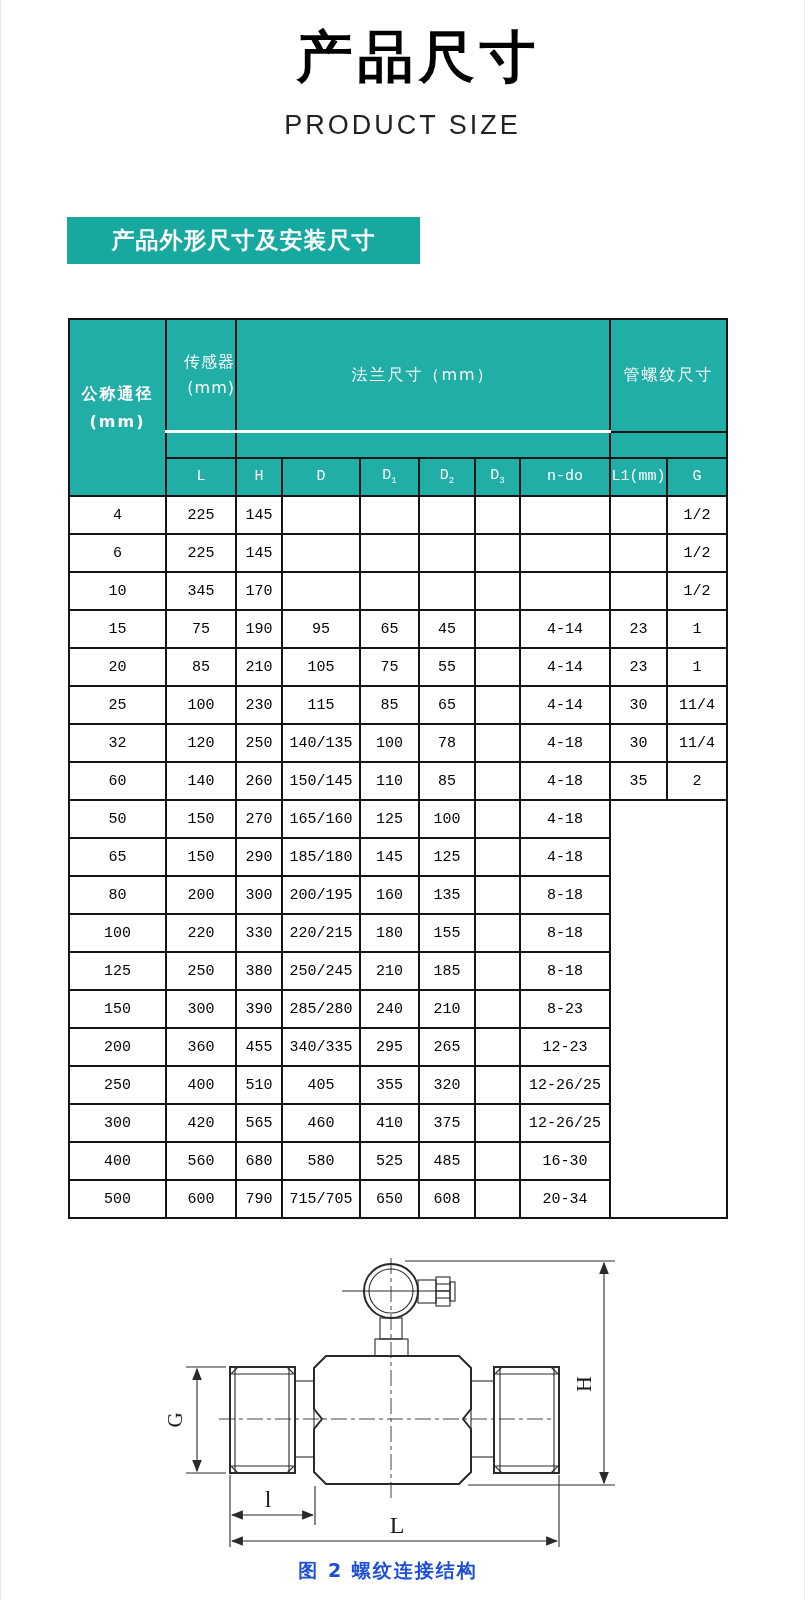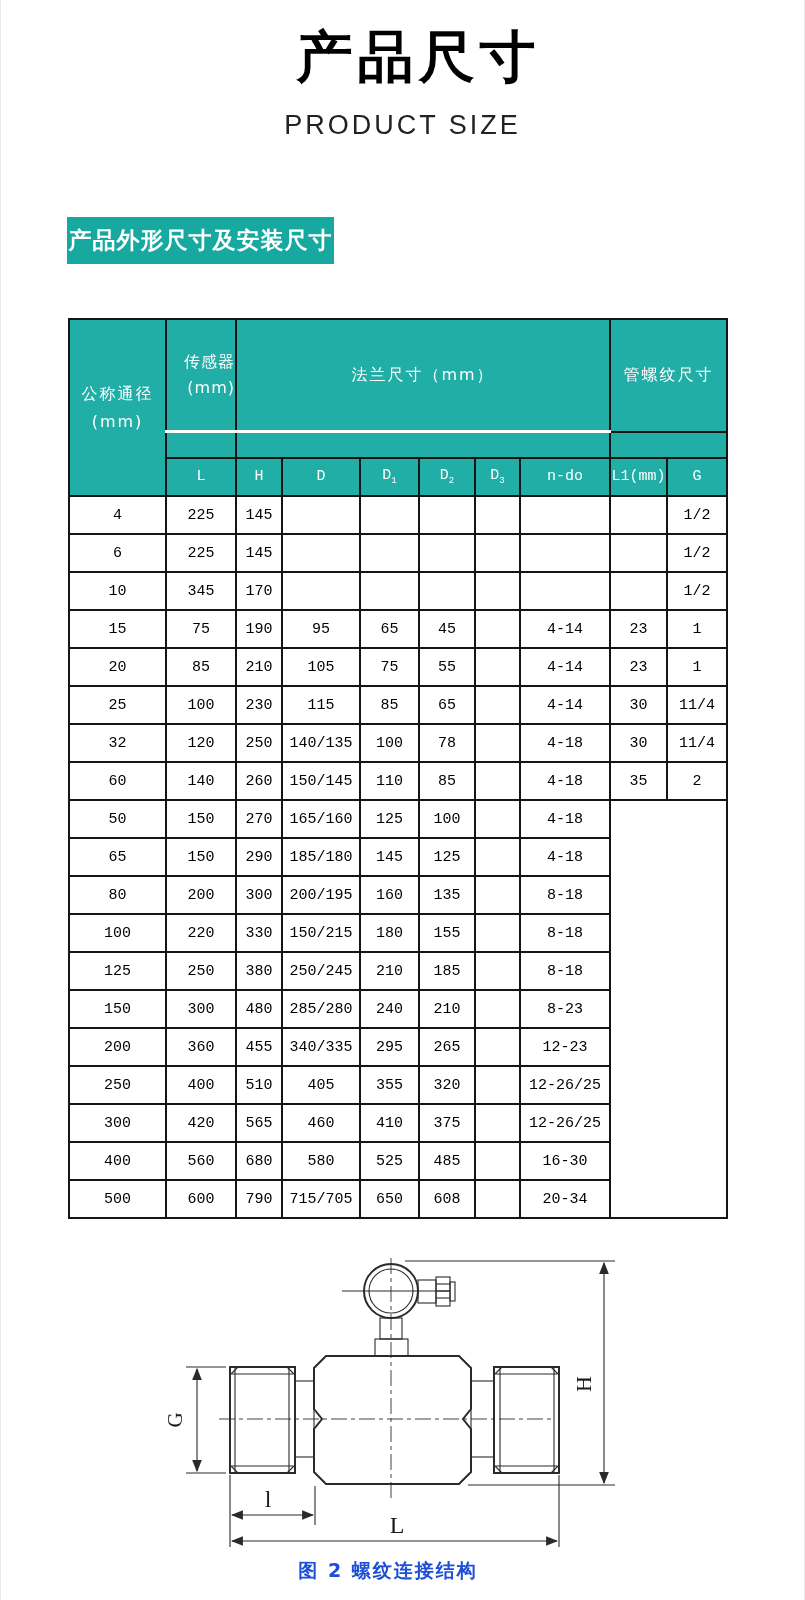--- a/index.html
+++ b/index.html
@@ -10,32 +10,32 @@
 
   
   .title-cn{position:absolute;top:20px;left:16px;width:100%;text-align:center;
     font-family:"DejaVu Sans",sans-serif;font-weight:bold;font-size:56px;
     letter-spacing:5px;color:#000;}
   .title-en{position:absolute;top:110px;left:0;width:100%;text-align:center;
     font-family:"Liberation Sans",sans-serif;font-weight:400;font-size:27px;
     letter-spacing:3px;color:#222;}
 
   
-  .banner{position:absolute;left:67px;top:217px;width:267px;height:47px;
+  .banner{position:absolute;left:67px;top:217px;width:353px;height:47px;
     background:#17a8a0;color:#fff;text-align:center;line-height:47px;
     font-size:23px;font-weight:bold;letter-spacing:1px;}
 
   
   table.size-table{position:absolute;left:68px;top:318px;width:658px;
     border-collapse:collapse;table-layout:fixed;}
   .size-table th,.size-table td{border:2px solid #151515;padding:0;
     text-align:center;vertical-align:middle;overflow:hidden;}
   .size-table thead th{background:#20aea6;color:#ffffff;font-weight:normal;}
   tr.h1 th{height:110px;font-size:16px;}
-  tr.h1 th.c0 div{line-height:1.7;letter-spacing:2px;}
+  tr.h1 th.c0 div{line-height:1.7;letter-spacing:2px;font-weight:bold;}
   tr.h1 th.sensor div{line-height:1.6;letter-spacing:1px;text-align:right;}
   tr.h1 th.flange,tr.h1 th.thread{letter-spacing:2px;}
   tr.h2 th{height:24px;border-top:3px solid #ffffff;}
   tr.h2 th.dk{border-top:2px solid #151515;}
   tr.h3 th{height:36px;font-family:"Liberation Mono","DejaVu Sans Mono",monospace;
     font-size:15px;word-break:break-all;line-height:1.1;}
   tr.h3 th sub{font-size:9px;}
   .size-table tbody td{height:36px;background:#ffffff;color:#000;
     font-family:"Liberation Mono","DejaVu Sans Mono",monospace;font-size:15px;}
 
@@ -229,40 +229,40 @@
         <td>200/195</td>
         <td>160</td>
         <td>135</td>
         <td></td>
         <td>8-18</td>
       </tr>
       <tr>
         <td>100</td>
         <td>220</td>
         <td>330</td>
-        <td>150/215</td>
+        <td>220/215</td>
         <td>180</td>
         <td>155</td>
         <td></td>
         <td>8-18</td>
       </tr>
       <tr>
         <td>125</td>
         <td>250</td>
         <td>380</td>
         <td>250/245</td>
         <td>210</td>
         <td>185</td>
         <td></td>
         <td>8-18</td>
       </tr>
       <tr>
         <td>150</td>
         <td>300</td>
-        <td>480</td>
+        <td>390</td>
         <td>285/280</td>
         <td>240</td>
         <td>210</td>
         <td></td>
         <td>8-23</td>
       </tr>
       <tr>
         <td>200</td>
         <td>360</td>
         <td>455</td>

